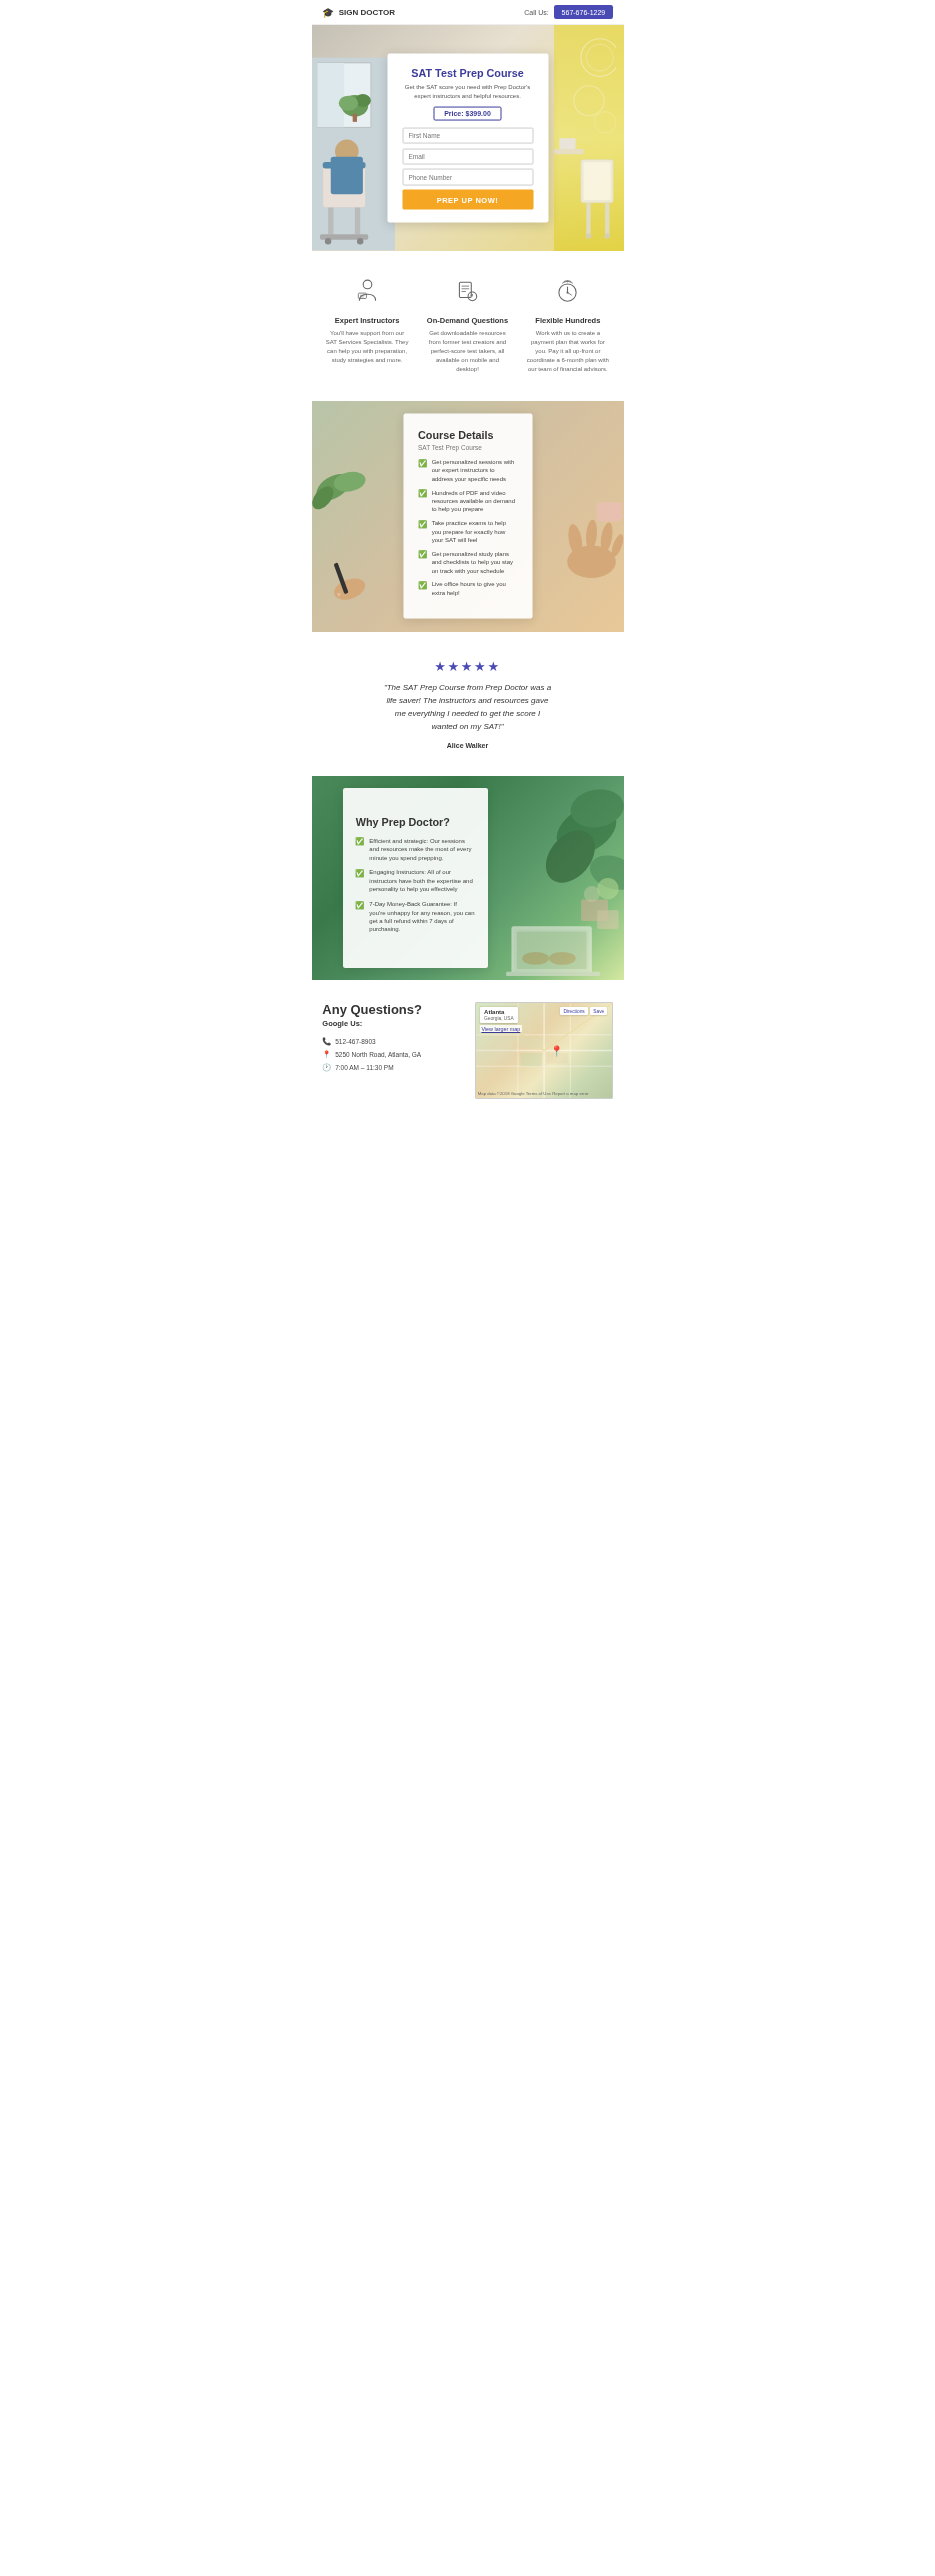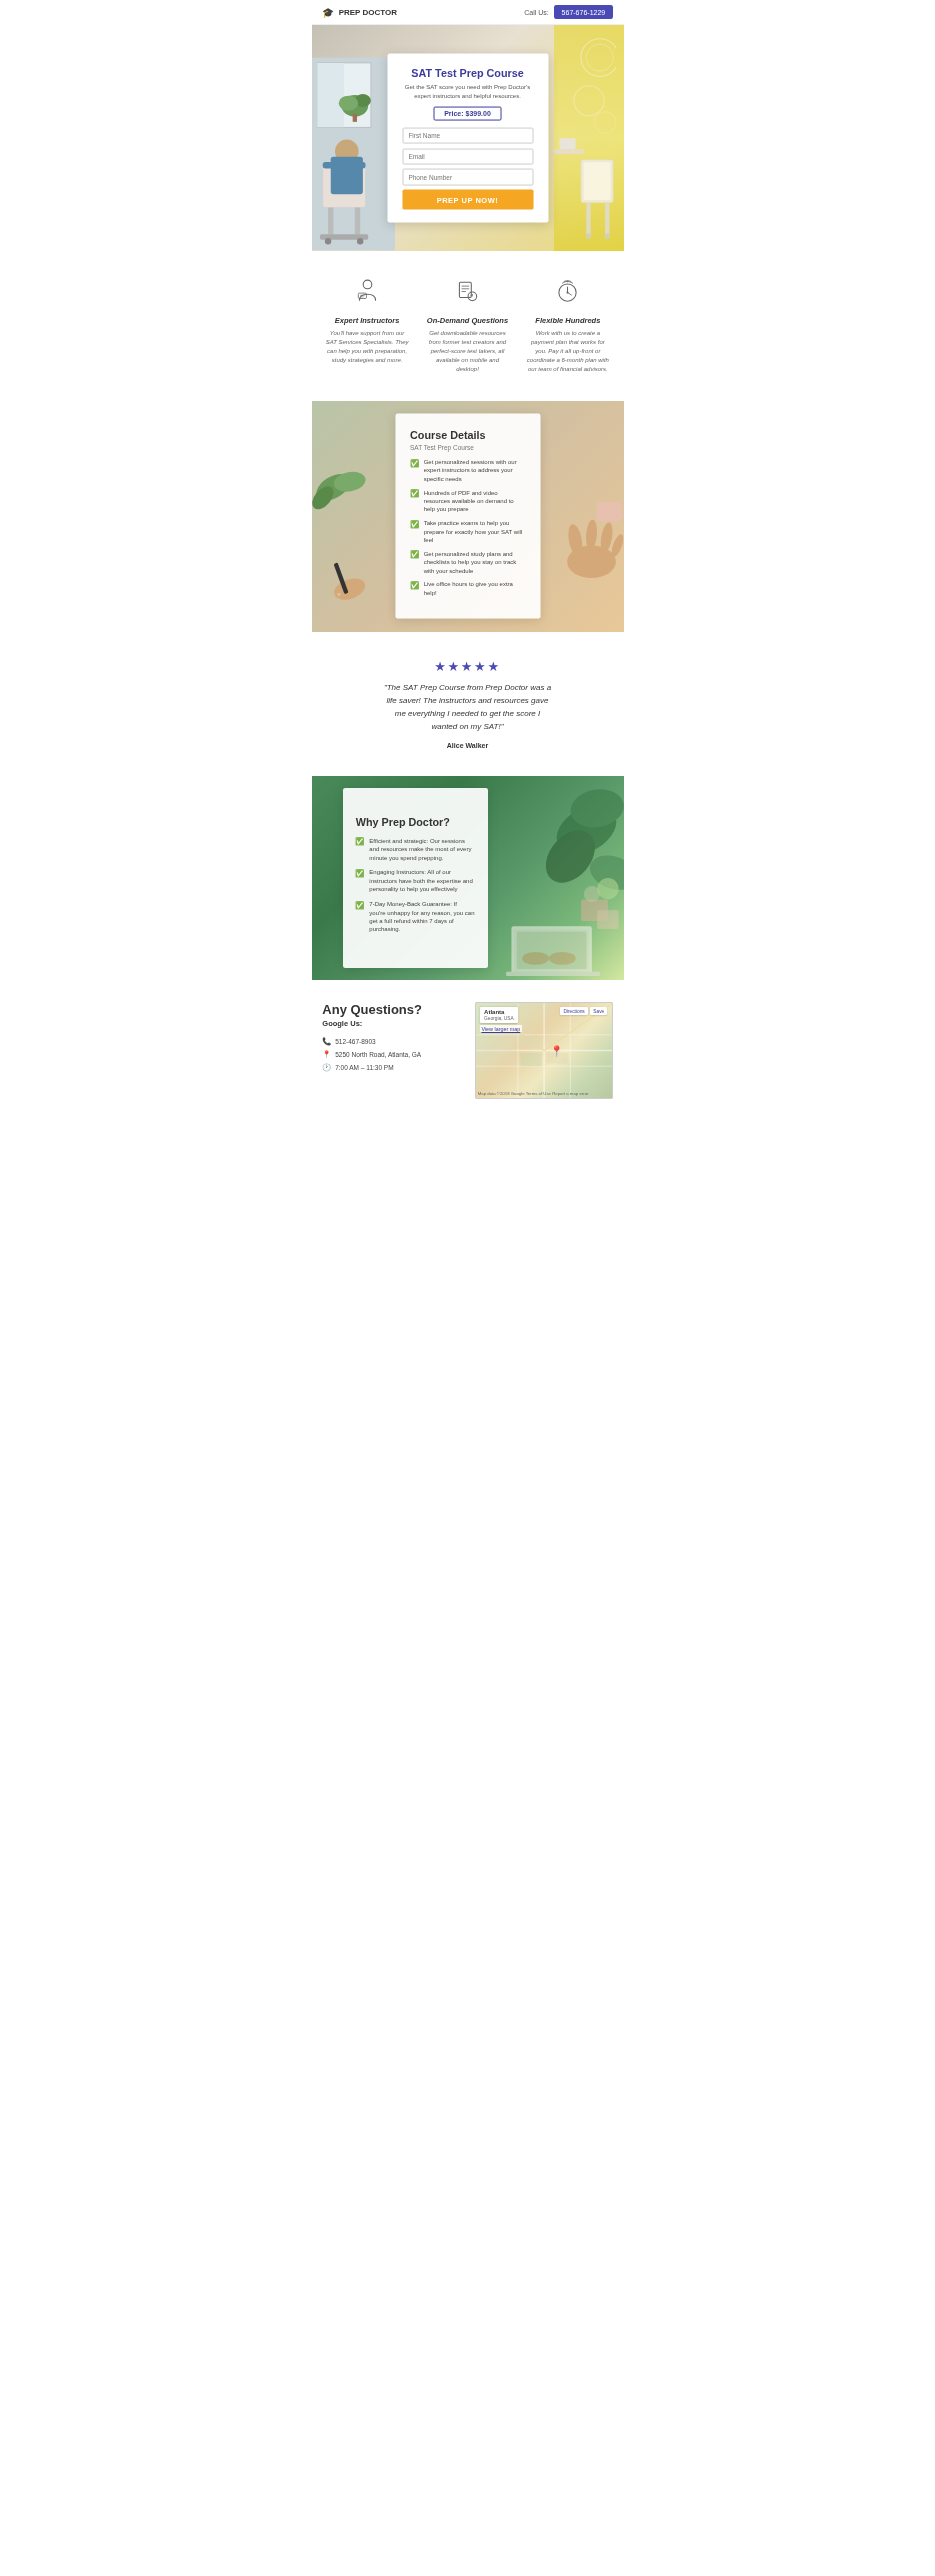--- a/index.html
+++ b/index.html
@@ -129,21 +129,20 @@
       font-size: 7.5px;
       font-weight: bold;
       cursor: pointer;
       letter-spacing: 0.5px;
     }
 
     
     .features {
       padding: 27px 10.8px;
       background: #fff;
-      font-style: italic;
     }
     .features-grid {
       display: flex;
       justify-content: space-around;
       gap: 10.8px;
       text-align: center;
     }
     .feature-item {
       flex: 1;
       max-width: 86px;
@@ -180,21 +179,21 @@
       top: 0; left: 0;
     }
     .course-card {
       position: absolute;
       top: 50%;
       left: 50%;
       transform: translate(-50%, -50%);
       background: rgba(255,255,255,0.92);
       border-radius: 2.2px;
       padding: 16px 15px;
-      width: 145px;
+      width: 129px;
       box-shadow: 0 2.2px 10.8px rgba(0,0,0,0.12);
     }
     .course-card-title {
       font-size: 10.8px;
       font-weight: bold;
       color: #333;
       margin-bottom: 2.2px;
     }
     .course-subtitle {
       font-size: 6.5px;
@@ -431,21 +430,21 @@
 </head>
 <body>
 
 <div class="page-wrapper">
 
   <div class="outer-section">
     <div class="section-marker">1</div>
     <header class="header">
       <div class="logo">
         <span class="logo-icon">🎓</span>
-        <span>PREP DOCTOR</span>
+        <span>SIGN DOCTOR</span>
       </div>
       <div class="header-right">
         <span>Call Us:</span>
         <button class="call-btn">567-676-1229</button>
       </div>
     </header>
   </div>
 
   <div class="outer-section">
     <div class="section-marker">2</div>

